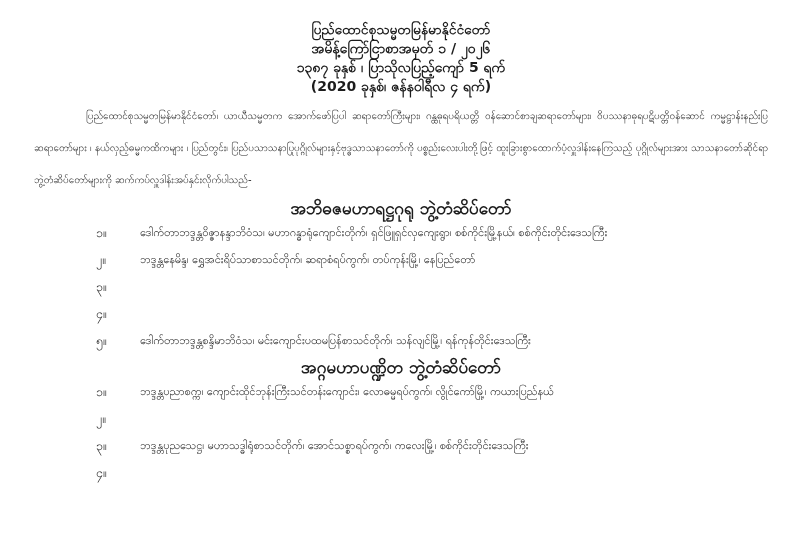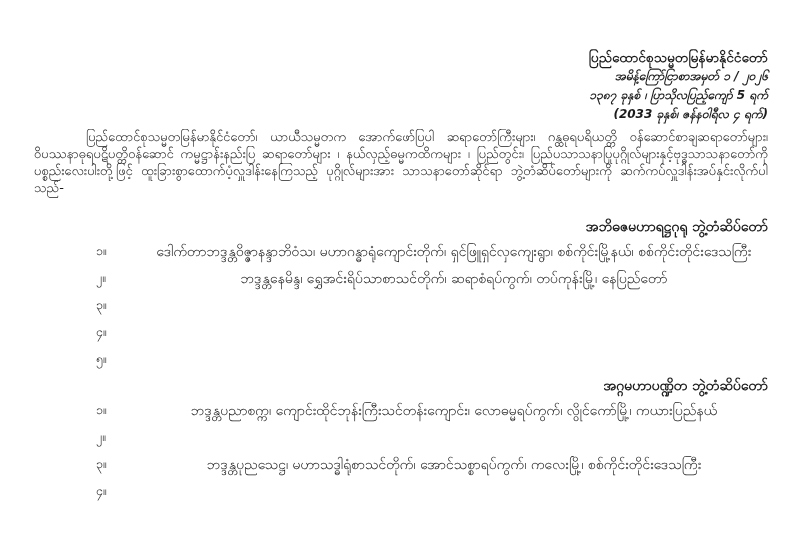--- a/index.html
+++ b/index.html
@@ -15,80 +15,78 @@
     color: #1c1c1c;
   }
   .page {
     box-sizing: border-box;
     width: 800px;
     height: 550px;
     padding: 20px 32px 10px 34px;
     background: #ffffff;
   }
   .hdr {
-    text-align: right;
-    margin-top: 28px;
+    text-align: center;
   }
   .hdr .h1 {
     font-size: 13.5px;
     font-weight: bold;
     line-height: 19px;
     letter-spacing: 0.2px;
   }
   .hdr .h2 {
-    font-size: 12px;
+    font-size: 14px;
     font-weight: bold;
     line-height: 19px;
-    font-style: italic;
   }
   .intro {
-    margin: 4px 0 20px 0;
-    font-size: 13px;
-    line-height: 17px;
+    margin: 4px 0 2px 0;
+    font-size: 10px;
+    line-height: 32px;
     text-align: justify;
     text-indent: 52px;
   }
   .sec-title {
-    text-align: right;
-    font-size: 14px;
+    text-align: center;
+    font-size: 17px;
     font-weight: bold;
     line-height: 20px;
     margin: 2px 0 4px 0;
   }
   .list {
     margin: 0 0 2px 0;
   }
   .item {
     display: flex;
     align-items: flex-start;
     margin: 0 0 5px 0;
   }
   .item .num {
     flex: 0 0 44px;
     margin-left: 62px;
     font-size: 12.5px;
     line-height: 22px;
   }
   .item .txt {
     flex: 1;
-    font-size: 14px;
+    font-size: 11px;
     line-height: 22px;
-    text-align: center;
+    text-align: left;
   }
 </style>
 </head>
 <body>
 
 <div class="page">
 
   <div class="hdr">
     <div class="h1">ပြည်ထောင်စုသမ္မတမြန်မာနိုင်ငံတော်</div>
     <div class="h2">အမိန့်ကြော်ငြာစာအမှတ် ၁ / ၂၀၂၆</div>
     <div class="h2">၁၃၈၇ ခုနှစ် ၊ ပြာသိုလပြည့်ကျော် 5 ရက်</div>
-    <div class="h2">(2033 ခုနှစ်၊ ဇန်နဝါရီလ ၄ ရက်)</div>
+    <div class="h2">(2020 ခုနှစ်၊ ဇန်နဝါရီလ ၄ ရက်)</div>
   </div>
 
   <p class="intro">ပြည်ထောင်စုသမ္မတမြန်မာနိုင်ငံတော်၊ ယာယီသမ္မတက အောက်ဖော်ပြပါ ဆရာတော်ကြီးများ၊ ဂန္ထဓုရပရိယတ္တိ ဝန်ဆောင်စာချဆရာတော်များ၊ ဝိပဿနာဓုရပဋိပတ္တိဝန်ဆောင် ကမ္မဋ္ဌာန်းနည်းပြ ဆရာတော်များ ၊ နယ်လှည့်ဓမ္မကထိကများ ၊ ပြည်တွင်း၊ ပြည်ပသာသနာပြုပုဂ္ဂိုလ်များနှင့်ဗုဒ္ဓသာသနာတော်ကို ပစ္စည်းလေးပါးတို့ဖြင့် ထူးခြားစွာထောက်ပံ့လှူဒါန်းနေကြသည့် ပုဂ္ဂိုလ်များအား သာသနာတော်ဆိုင်ရာ ဘွဲ့တံဆိပ်တော်များကို ဆက်ကပ်လှူဒါန်းအပ်နှင်းလိုက်ပါသည်-</p>
 
   <div class="sec-title">အဘိဓဇမဟာရဋ္ဌဂုရု ဘွဲ့တံဆိပ်တော်</div>
 
   <div class="list">
     <div class="item">
       <span class="num">၁။</span>
       <span class="txt">ဒေါက်တာဘဒ္ဒန္တဝိဇ္ဇာနန္ဒာဘိဝံသ၊ မဟာဂန္ဓာရုံကျောင်းတိုက်၊ ရှင်ဖြူရှင်လှကျေးရွာ၊ စစ်ကိုင်းမြို့နယ်၊ စစ်ကိုင်းတိုင်းဒေသကြီး</span>
@@ -98,20 +96,21 @@
       <span class="txt">ဘဒ္ဒန္တနေမိန္ဒ၊ ရွှေအင်းရိပ်သာစာသင်တိုက်၊ ဆရာစံရပ်ကွက်၊ တပ်ကုန်းမြို့၊ နေပြည်တော်</span>
     </div>
     <div class="item">
       <span class="num">၃။</span>
     </div>
     <div class="item">
       <span class="num">၄။</span>
     </div>
     <div class="item">
       <span class="num">၅။</span>
+      <span class="txt">ဒေါက်တာဘဒ္ဒန္တစန္ဒိမာဘိဝံသ၊ မင်းကျောင်းပထမပြန်စာသင်တိုက်၊ သန်လျင်မြို့၊ ရန်ကုန်တိုင်းဒေသကြီး</span>
     </div>
   </div>
 
   <div class="sec-title">အဂ္ဂမဟာပဏ္ဍိတ ဘွဲ့တံဆိပ်တော်</div>
 
   <div class="list">
     <div class="item">
       <span class="num">၁။</span>
       <span class="txt">ဘဒ္ဒန္တပညာစက္က၊ ကျောင်းထိုင်ဘုန်းကြီးသင်တန်းကျောင်း၊ လောဓမ္မရပ်ကွက်၊ လွိုင်ကော်မြို့၊ ကယားပြည်နယ်</span>
     </div>

